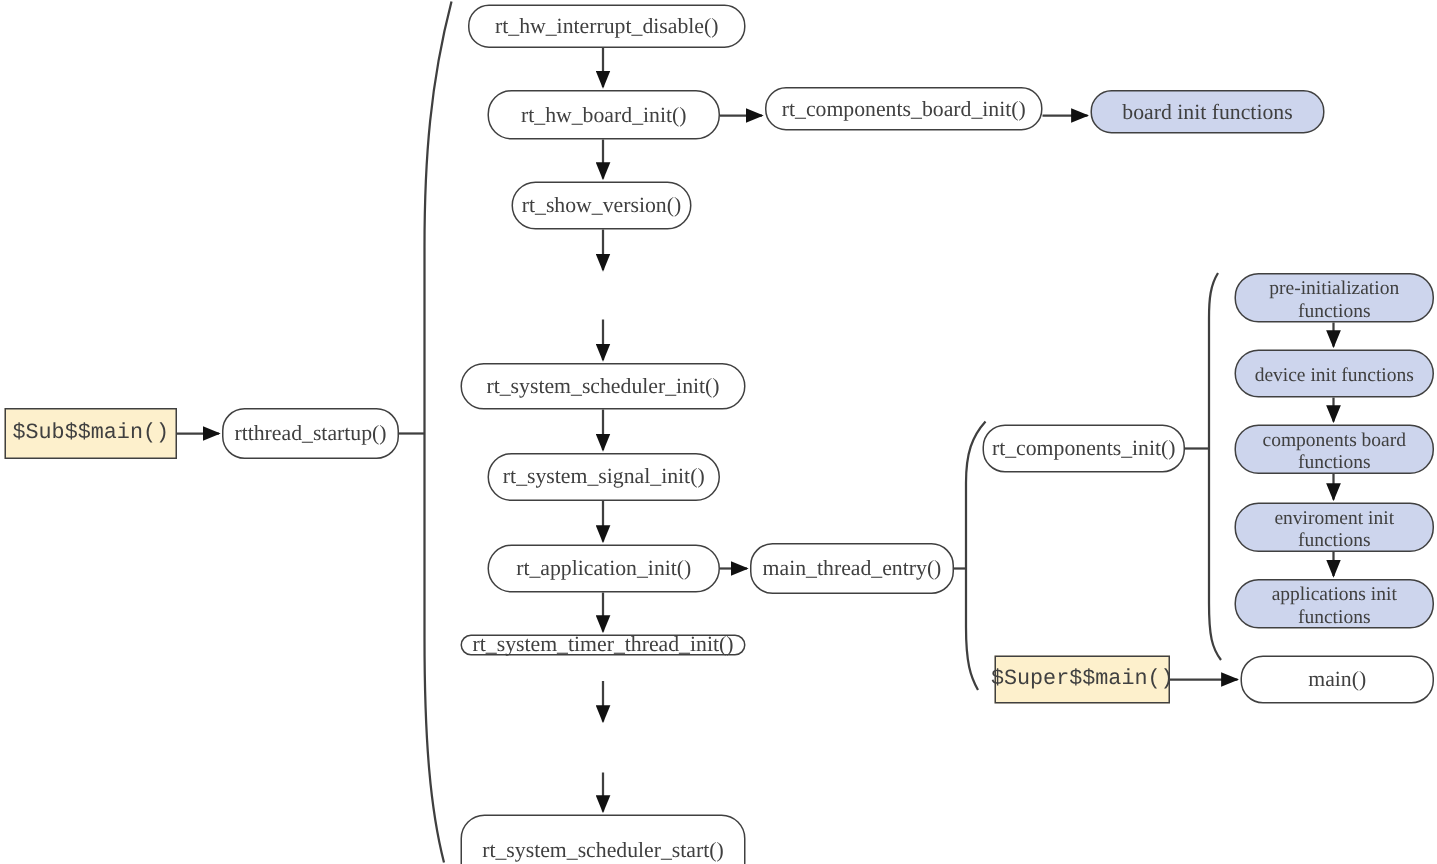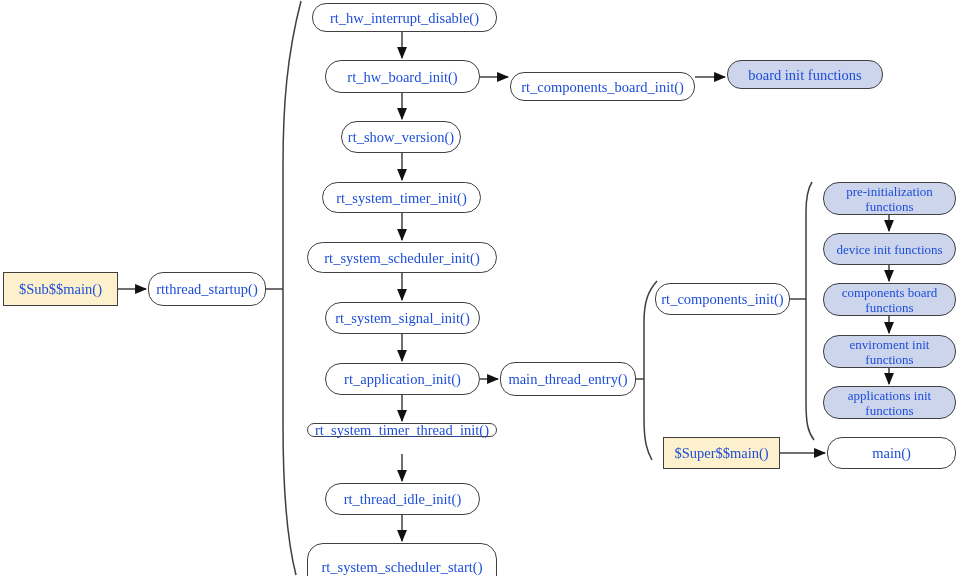--- a/index.html
+++ b/index.html
@@ -12,29 +12,30 @@
   }
   .node{
     position:absolute;
     box-sizing:border-box;
     display:flex;
     align-items:center;
     justify-content:center;
     text-align:center;
     font-size:14.5px;
     line-height:16px;
-    color:#1d4ed8;
+    color:#404040;
     background:var(--node-fill,#ffffff);
     border:1.4px solid var(--border,#404040);
     border-radius:16px;
     white-space:nowrap;
   }
   .node.tan{
     background:var(--tan-fill,#fdf0cc);
     border-radius:0;
+    font-family:Liberation Mono, monospace;
   }
   .node.blue{
     background:var(--blue-fill,#cdd5ed);
   }
   .node.wrap{
     white-space:normal;
     font-size:13px;
     line-height:15px;
     padding:0 2px;
     text-align:center;
@@ -96,29 +97,27 @@
     <line x1="889" y1="316" x2="889" y2="333" marker-end="url(#arr)"></line>
     <line x1="889" y1="368" x2="889" y2="384" marker-end="url(#arr)"></line>
   </svg>
 
   <div class="node tan" style="left:3px;top:272px;width:115px;height:34px">$Sub$$main()</div>
   <div class="node" style="left:148px;top:272px;width:118px;height:34px;border-radius:15px">rtthread_startup()</div>
 
   <div class="node" style="left:312px;top:3px;width:185px;height:29px;border-radius:14px">rt_hw_interrupt_disable()</div>
   <div class="node" style="left:325px;top:60px;width:155px;height:33px">rt_hw_board_init()</div>
   <div class="node" style="left:341px;top:121px;width:120px;height:32px">rt_show_version()</div>
-  <div class="node" style="left:322px;top:182px;width:159px;height:31px">rt_system_timer_init()</div>
   <div class="node" style="left:307px;top:242px;width:190px;height:31px">rt_system_scheduler_init()</div>
   <div class="node" style="left:325px;top:363px;width:155px;height:32px">rt_application_init()</div>
   <div class="node" style="left:325px;top:302px;width:155px;height:32px">rt_system_signal_init()</div>
   <div class="node" style="left:307px;top:423px;width:190px;height:14px">rt_system_timer_thread_init()</div>
-  <div class="node" style="left:325px;top:483px;width:155px;height:32px">rt_thread_idle_init()</div>
   <div class="node" style="left:307px;top:543px;width:190px;height:48px">rt_system_scheduler_start()</div>
 
-  <div class="node" style="left:510px;top:72px;width:185px;height:29px;border-radius:14px">rt_components_board_init()</div>
+  <div class="node" style="left:510px;top:58px;width:185px;height:29px;border-radius:14px">rt_components_board_init()</div>
   <div class="node blue" style="left:727px;top:60px;width:156px;height:29px;border-radius:14px">board init functions</div>
 
   <div class="node" style="left:500px;top:362px;width:136px;height:34px;border-radius:15px">main_thread_entry()</div>
   <div class="node" style="left:655px;top:283px;width:135px;height:32px;border-radius:15px">rt_components_init()</div>
 
   <div class="node blue wrap" style="left:823px;top:182px;width:133px;height:33px">pre-initialization functions</div>
   <div class="node blue wrap" style="left:823px;top:233px;width:133px;height:32px">device init functions</div>
   <div class="node blue wrap" style="left:823px;top:283px;width:133px;height:33px">components board functions</div>
   <div class="node blue wrap" style="left:823px;top:335px;width:133px;height:33px">enviroment init functions</div>
   <div class="node blue wrap" style="left:823px;top:386px;width:133px;height:33px">applications init functions</div>

